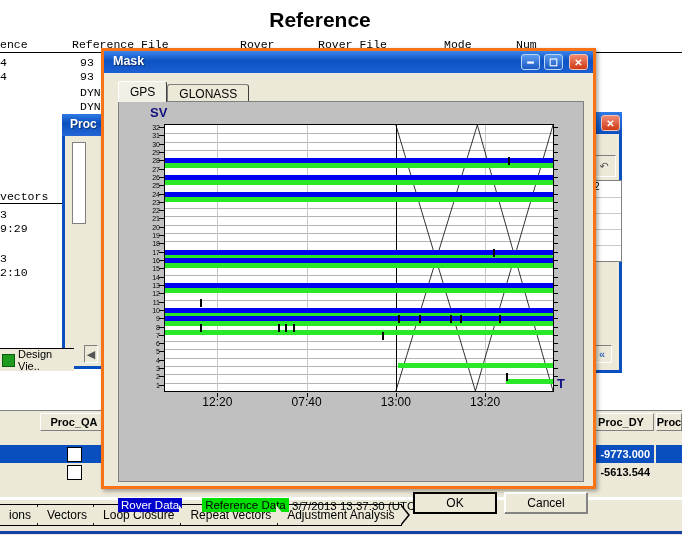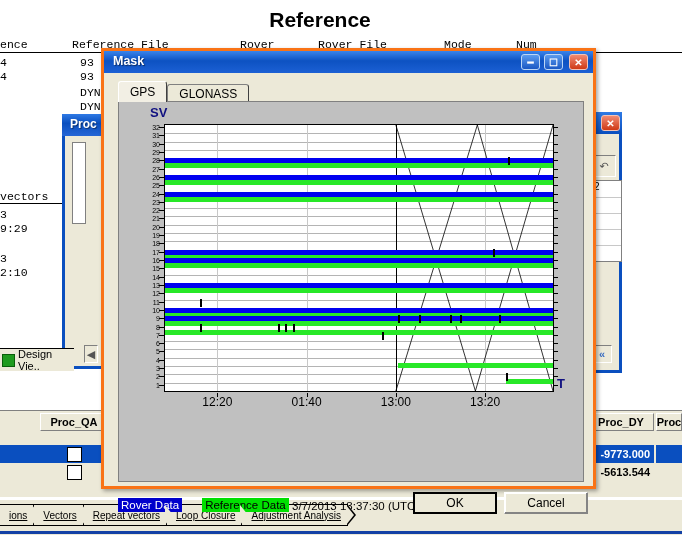--- a/index.html
+++ b/index.html
@@ -96,22 +96,22 @@
         font-weight:bold;color:#000;justify-content:center;}
   .grow-sel{background:#0a4fbf;color:#fff;}
   .grow{background:#ece9d8;color:#000;}
   .chk{width:13px;height:13px;background:#fff;border:1px solid #000;}
 
   
   #tabbar{position:absolute;left:0;top:500px;width:682px;height:35px;background:#ece9d8;}
   #tabbar .strip{position:absolute;left:0;top:4px;height:22px;display:flex;align-items:stretch;}
   .btab{
     position:relative;display:flex;align-items:center;padding:0 7px 0 9px;
-    background:#ece9d8;font-size:10px;color:#000;white-space:nowrap;
-    border-top:1px solid #000;border-bottom:1px solid #000;text-decoration:underline;
+    background:#ece9d8;font-size:12px;color:#000;white-space:nowrap;
+    border-top:1px solid #000;border-bottom:1px solid #000;
   }
   .btab:after{
     content:"";position:absolute;right:-8px;top:-1px;width:0;height:0;
     border-left:9px solid #000;border-top:11px solid transparent;border-bottom:11px solid transparent;
   }
   .btab:before{
     content:"";position:absolute;right:-6px;top:0px;width:0;height:0;z-index:1;
     border-left:8px solid #ece9d8;border-top:10px solid transparent;border-bottom:10px solid transparent;
   }
   #tabbar .blueline{position:absolute;left:0;top:31px;width:682px;height:3px;background:#1341a5;}
@@ -277,22 +277,22 @@
         <span class="chk"></span>
       </div>
       <div class="gcell grow" style="left: 588px; top: 52px; width: 66px; height: 18px; justify-content: flex-end; padding-right: 4px;">-5613.544</div>
       <div class="gcell grow" style="left: 656px; top: 52px; width: 26px; height: 18px;"></div>
     </div>
 
   <div id="tabbar">
     <div class="strip">
         <div class="btab">ions</div>
         <div class="btab">Vectors</div>
+        <div class="btab">Loop Closure</div>
         <div class="btab">Repeat vectors</div>
-        <div class="btab">Loop Closure</div>
         <div class="btab">Adjustment Analysis</div>
       </div>
     <div class="blueline"></div>
   </div>
 </div>
 
 <div id="mask">
 
   <div id="mask-tb">
     <span id="mask-title">Mask</span>
@@ -491,21 +491,21 @@
       </div>
 
     <div id="xtix">
         <i style="left: 53.38px;"></i>
         <i style="left: 142.62px;"></i>
         <i style="left: 231.86px;"></i>
         <i style="left: 321.1px;"></i>
       </div>
     <div id="xlabels">
         <div style="left: 53.38px; top: 0px;">12:20</div>
-        <div style="left: 142.62px; top: 0px;">01:40</div>
+        <div style="left: 142.62px; top: 0px;">07:40</div>
         <div style="left: 231.86px; top: 0px;">13:00</div>
         <div style="left: 321.1px; top: 0px;">13:20</div>
       </div>
   </div>
 
   <div id="legend">
       <span class="lgkey rover" style="margin-right: 20px;">Rover Data</span>
       <span class="lgkey ref" style="margin-right: 26px;">Reference Data</span>
     </div>
   <div id="ts" style="position:absolute;left:188px;top:449px;">3/7/2013 13:37:30 (UTC</div>

